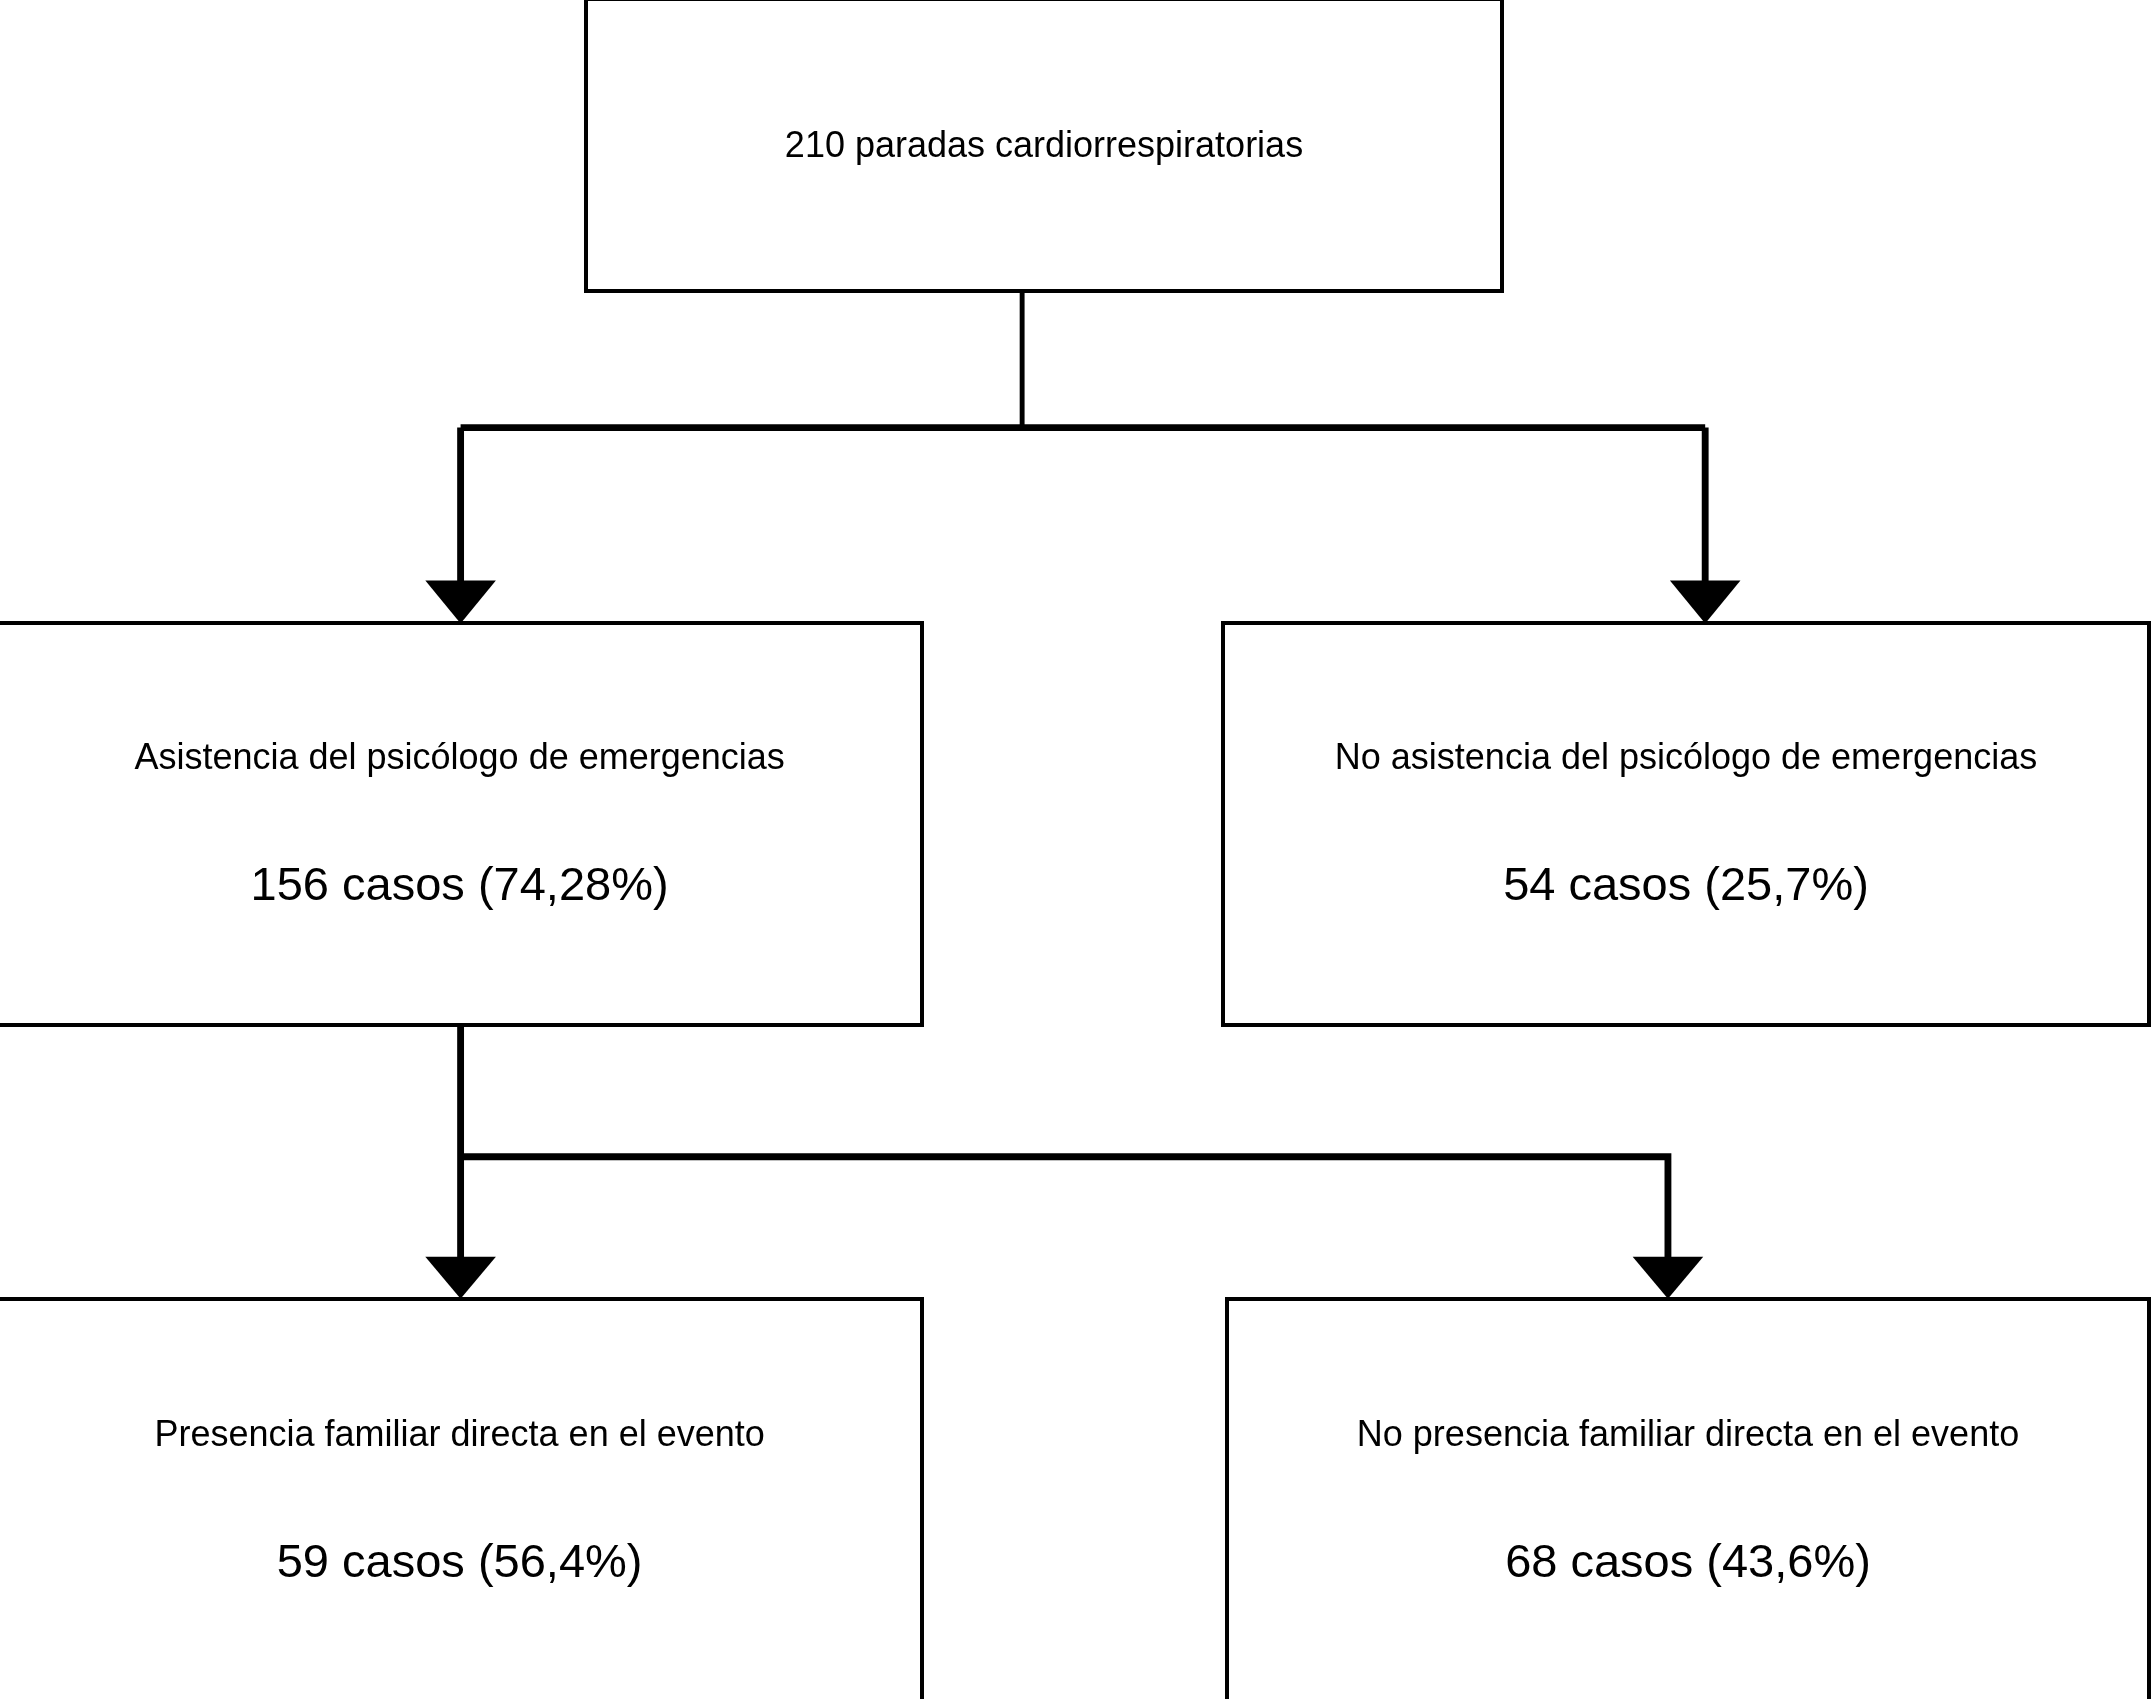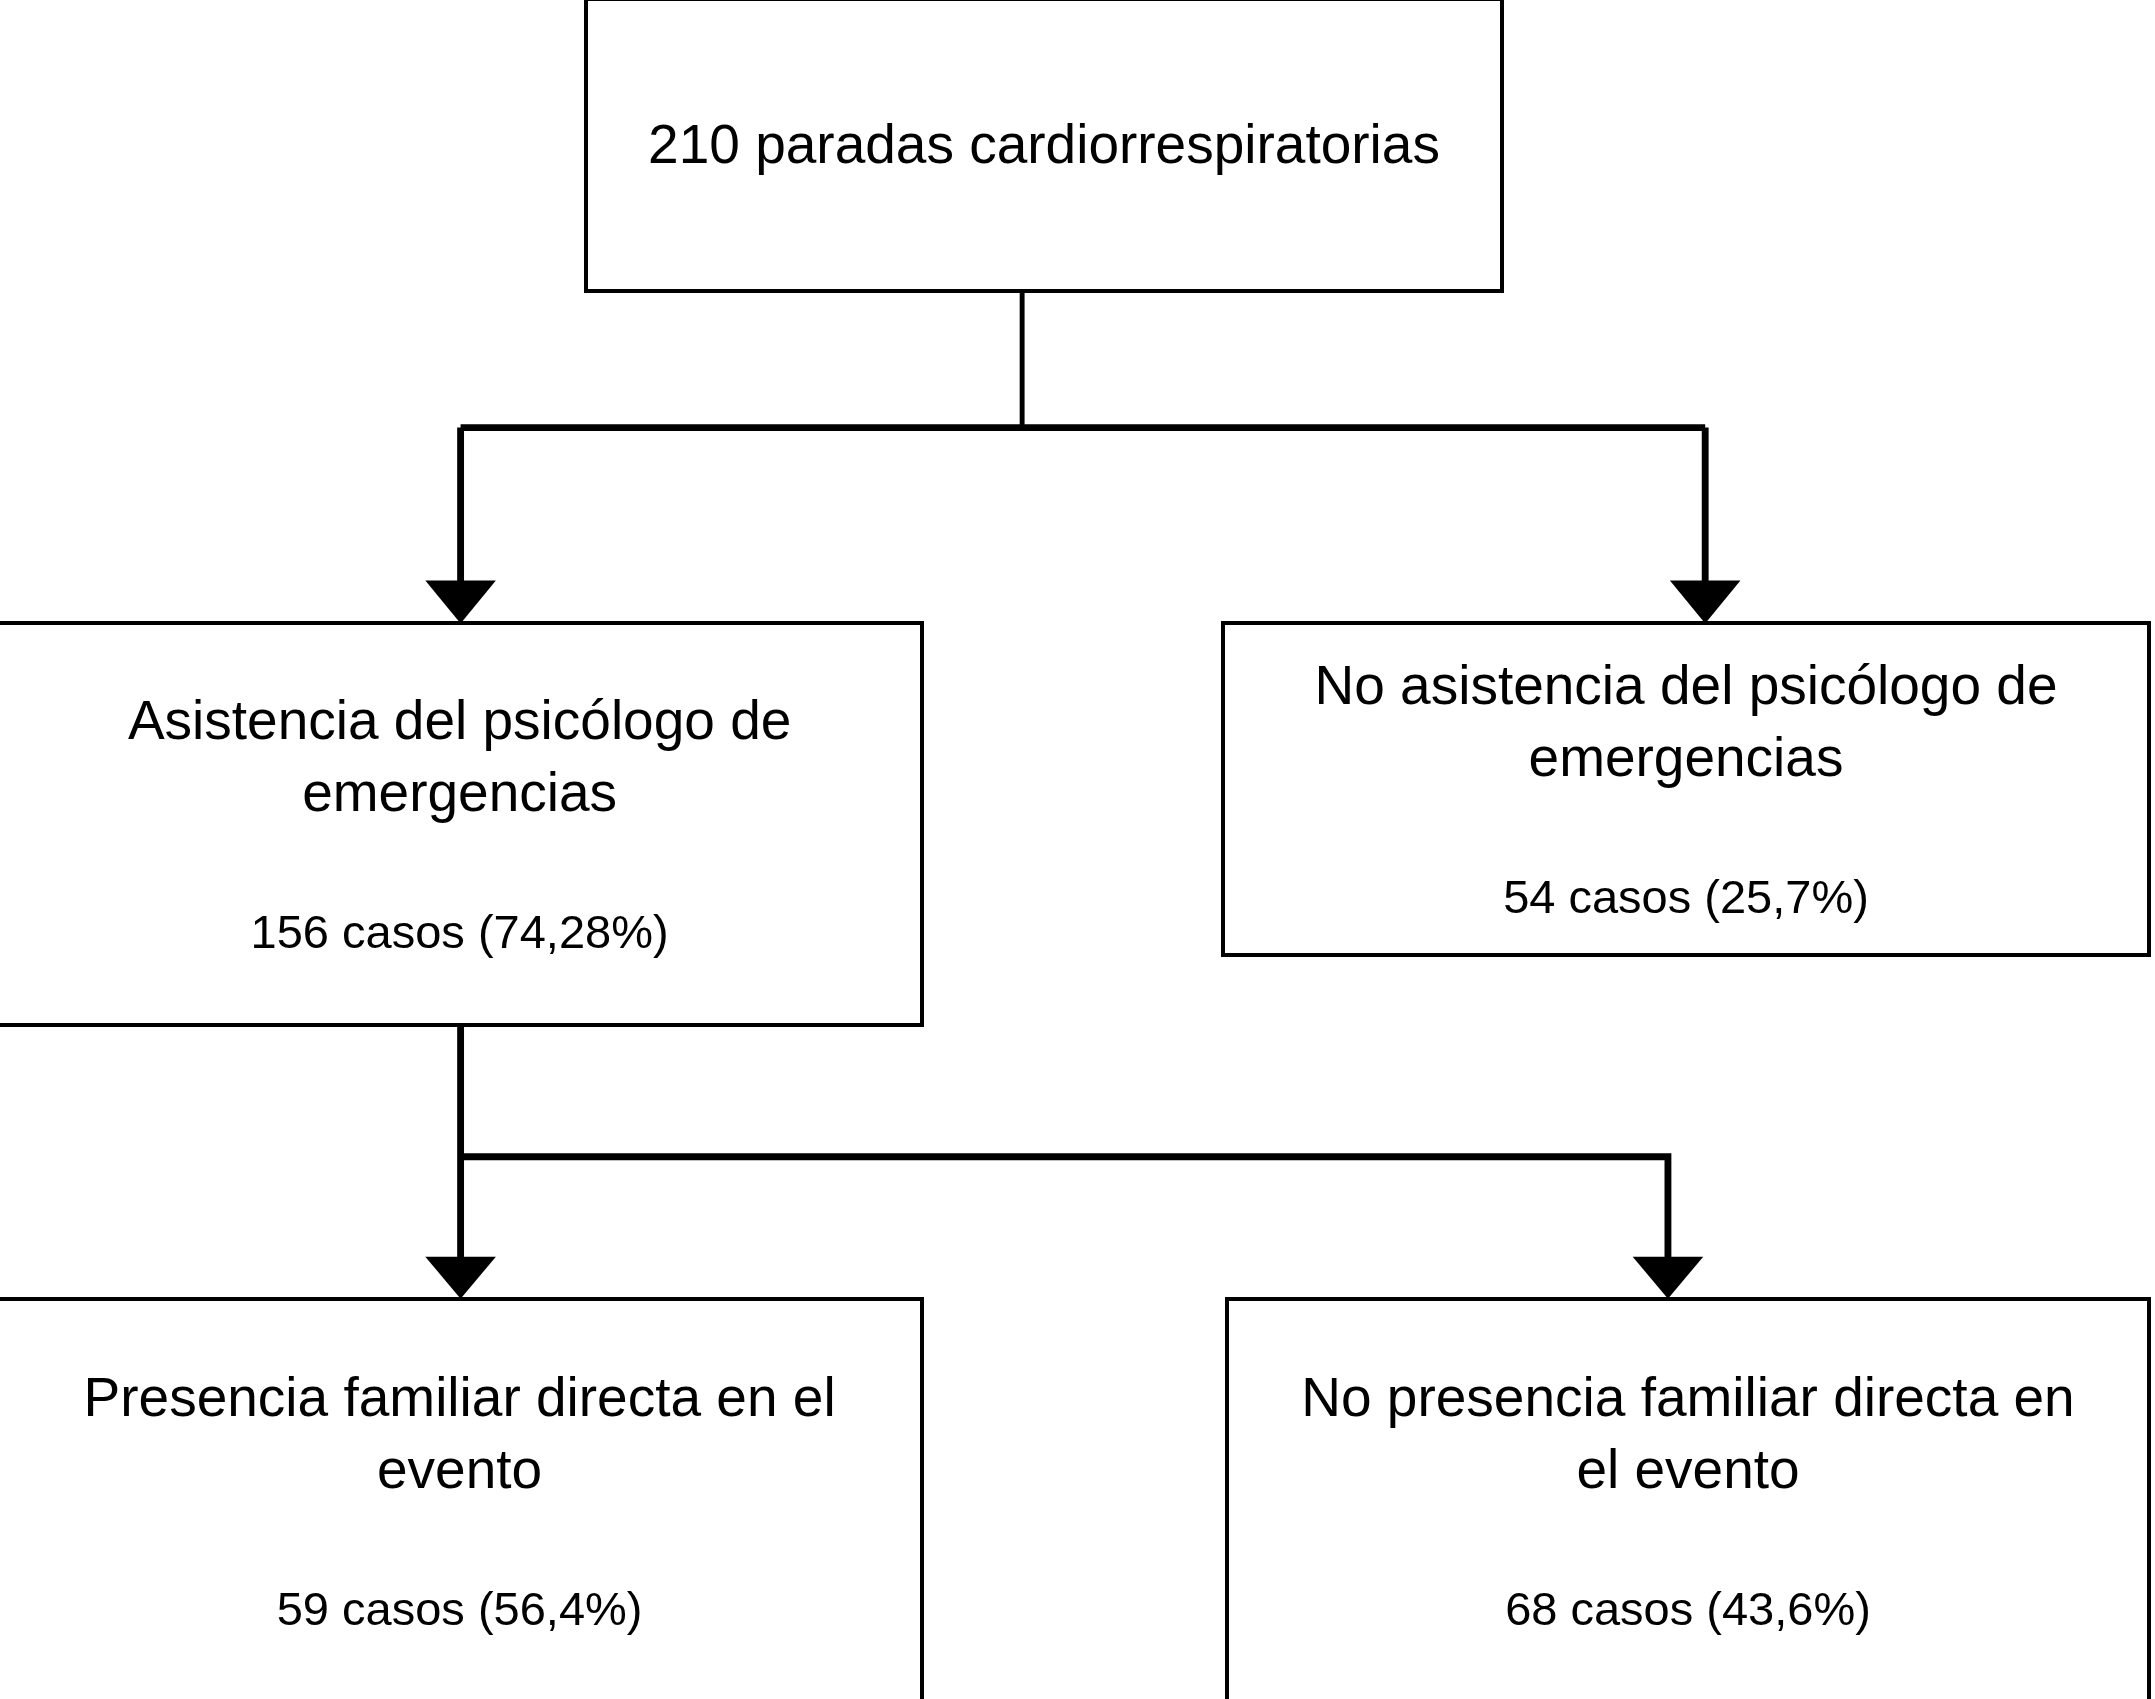--- a/index.html
+++ b/index.html
@@ -31,21 +31,21 @@
     box-sizing: border-box;
     border: 4.9px solid #000000;
     background: #ffffff;
     display: flex;
     flex-direction: column;
     align-items: center;
     justify-content: center;
     text-align: center;
   }
   .node-title {
-    font-size: 55px;
+    font-size: 36px;
     line-height: 1.30;
     letter-spacing: 0px;
     padding: 0 59px;
     white-space: pre-line;
   }
   .node-count {
     font-size: 47px;
     line-height: 1.30;
     padding: 0 59px;
   }
@@ -63,21 +63,21 @@
   #node-attended {
     left: -4.9px;
     top: 621px;
     width: 929px;
     height: 406px;
   }
   #node-not-attended {
     left: 1221px;
     top: 621px;
     width: 930px;
-    height: 336px;
+    height: 406px;
   }
   #node-family-present {
     left: -4.9px;
     top: 1297px;
     width: 929px;
     height: 408px;
   }
   #node-family-absent {
     left: 1225px;
     top: 1297px;

